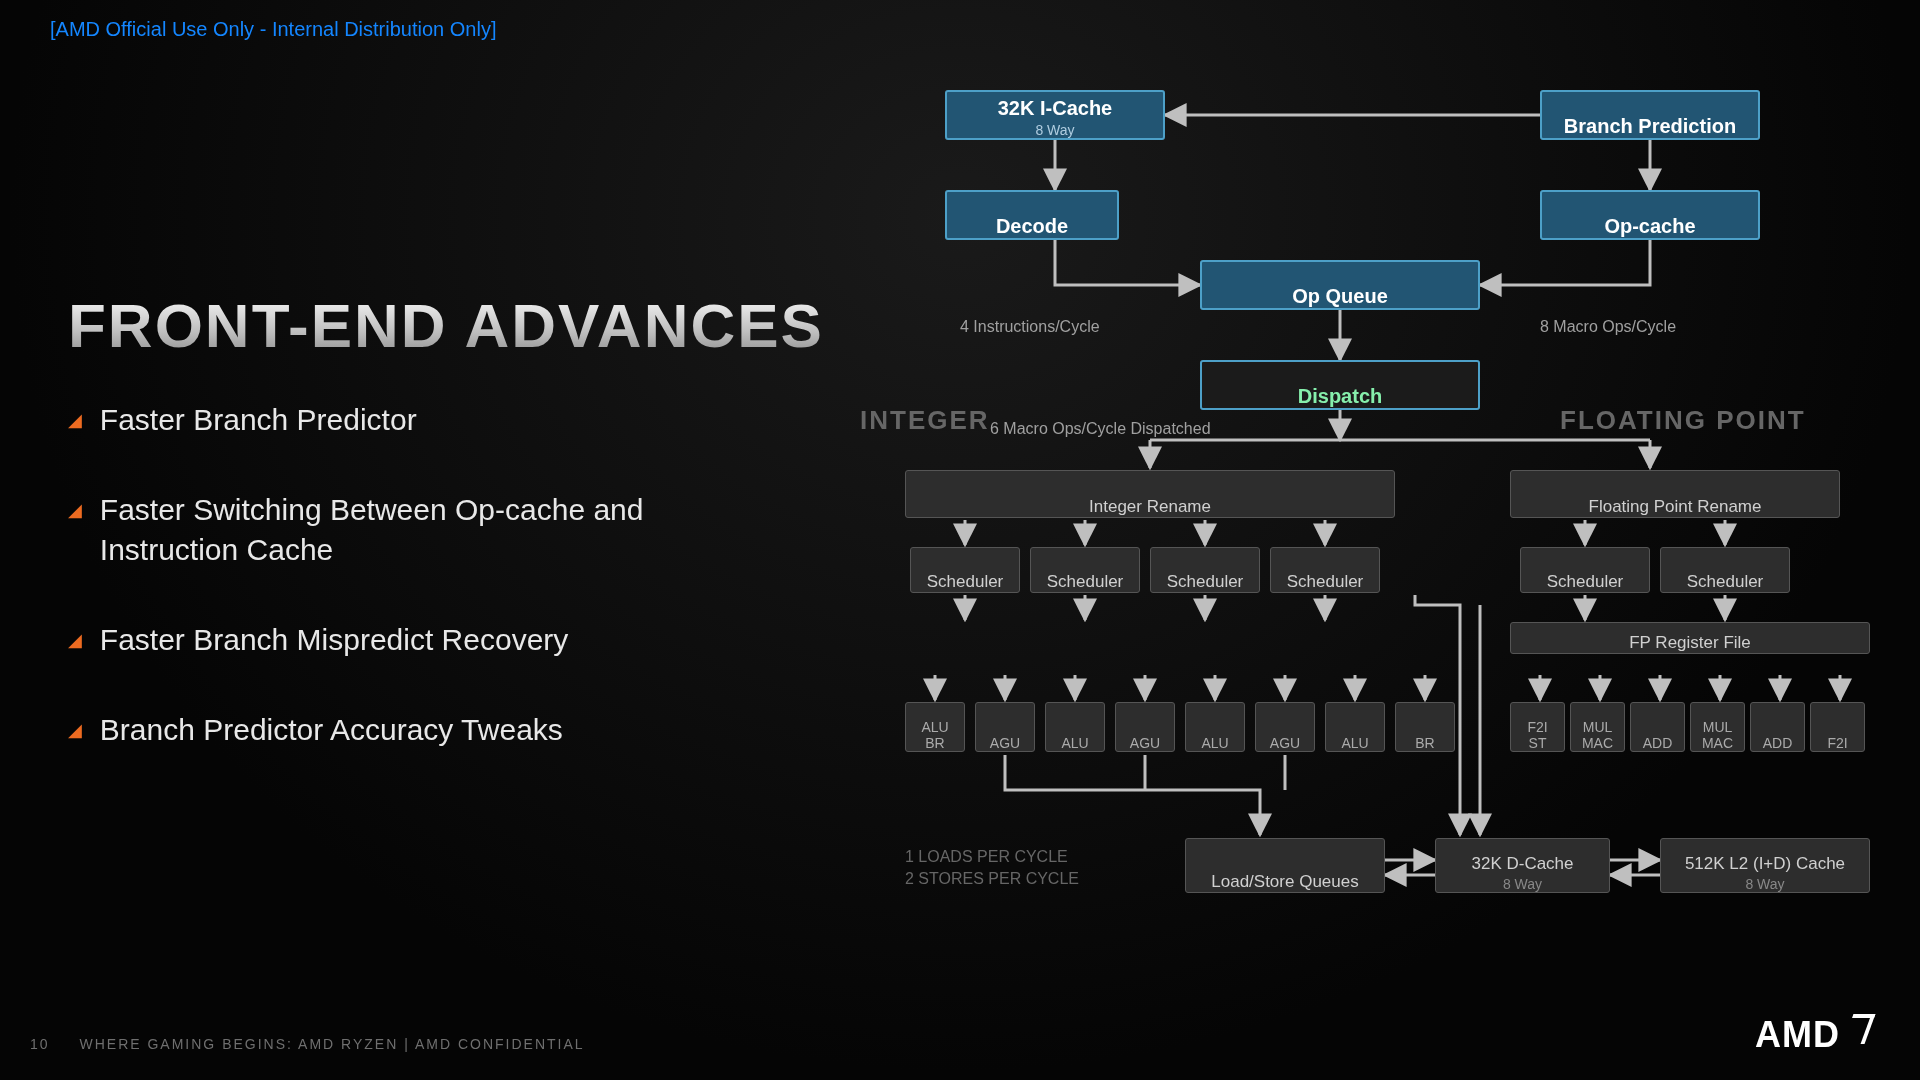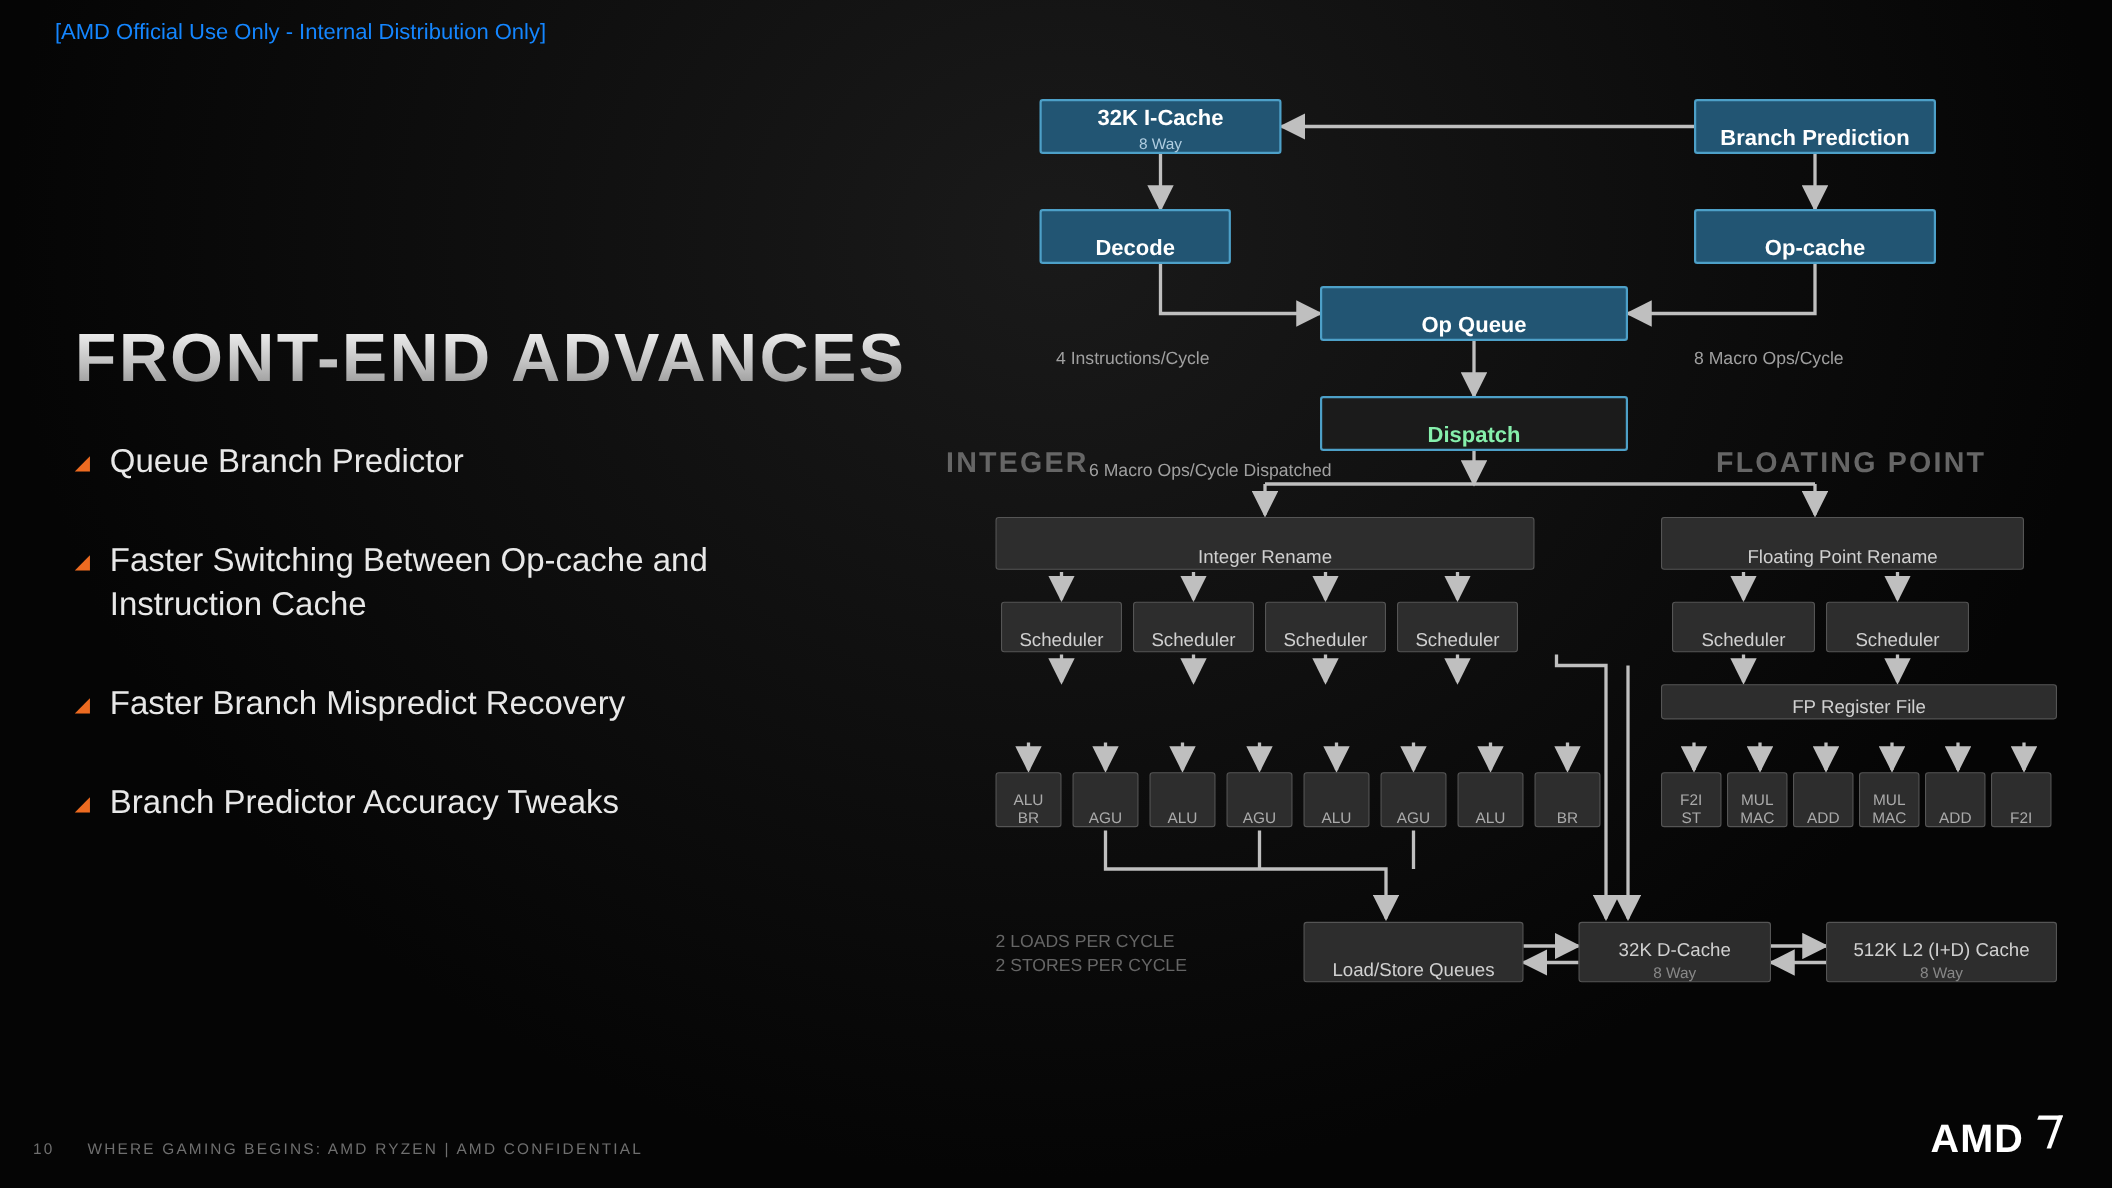--- a/index.html
+++ b/index.html
@@ -30,21 +30,21 @@
 </head>
 <body>
 
 <div class="slide">
   <div class="classification">[AMD Official Use Only - Internal Distribution Only]</div>
   <div class="title">FRONT-END ADVANCES</div>
 
   <div class="bullets">
     <div class="bullet">
         <span class="tri">◢</span>
-        <span class="txt">Queue Branch Predictor</span>
+        <span class="txt">Faster Branch Predictor</span>
       </div>
     <div class="bullet">
         <span class="tri">◢</span>
         <span class="txt">Faster Switching Between Op-cache and Instruction Cache</span>
       </div>
     <div class="bullet">
         <span class="tri">◢</span>
         <span class="txt">Faster Branch Mispredict Recovery</span>
       </div>
     <div class="bullet">
@@ -210,21 +210,21 @@
     <div class="node small" style="left:670px; top:642px; width:55px; height:50px; white-space:pre">F2I
 ST</div>
     <div class="node small" style="left:730px; top:642px; width:55px; height:50px; white-space:pre">MUL
 MAC</div>
     <div class="node small" style="left:790px; top:642px; width:55px; height:50px">ADD</div>
     <div class="node small" style="left:850px; top:642px; width:55px; height:50px; white-space:pre">MUL
 MAC</div>
     <div class="node small" style="left:910px; top:642px; width:55px; height:50px">ADD</div>
     <div class="node small" style="left:970px; top:642px; width:55px; height:50px">F2I</div>
 
-    <div class="lbl" style="left:65px; top:788px; color:#666">2 LOADS PER CYCLE</div>
+    <div class="lbl" style="left:65px; top:788px; color:#666">1 LOADS PER CYCLE</div>
     <div class="lbl" style="left:65px; top:810px; color:#666">2 STORES PER CYCLE</div>
     <div class="node" style="left:345px; top:778px; width:200px; height:55px">
         <span>Load/Store Queues</span>
       </div>
     <div class="node dim" style="left:595px; top:778px; width:175px; height:55px">
         <span>32K D-Cache</span>
         <span class="sub">8 Way</span>
       </div>
     <div class="node dim" style="left:820px; top:778px; width:210px; height:55px">
         <span>512K L2 (I+D) Cache</span>

